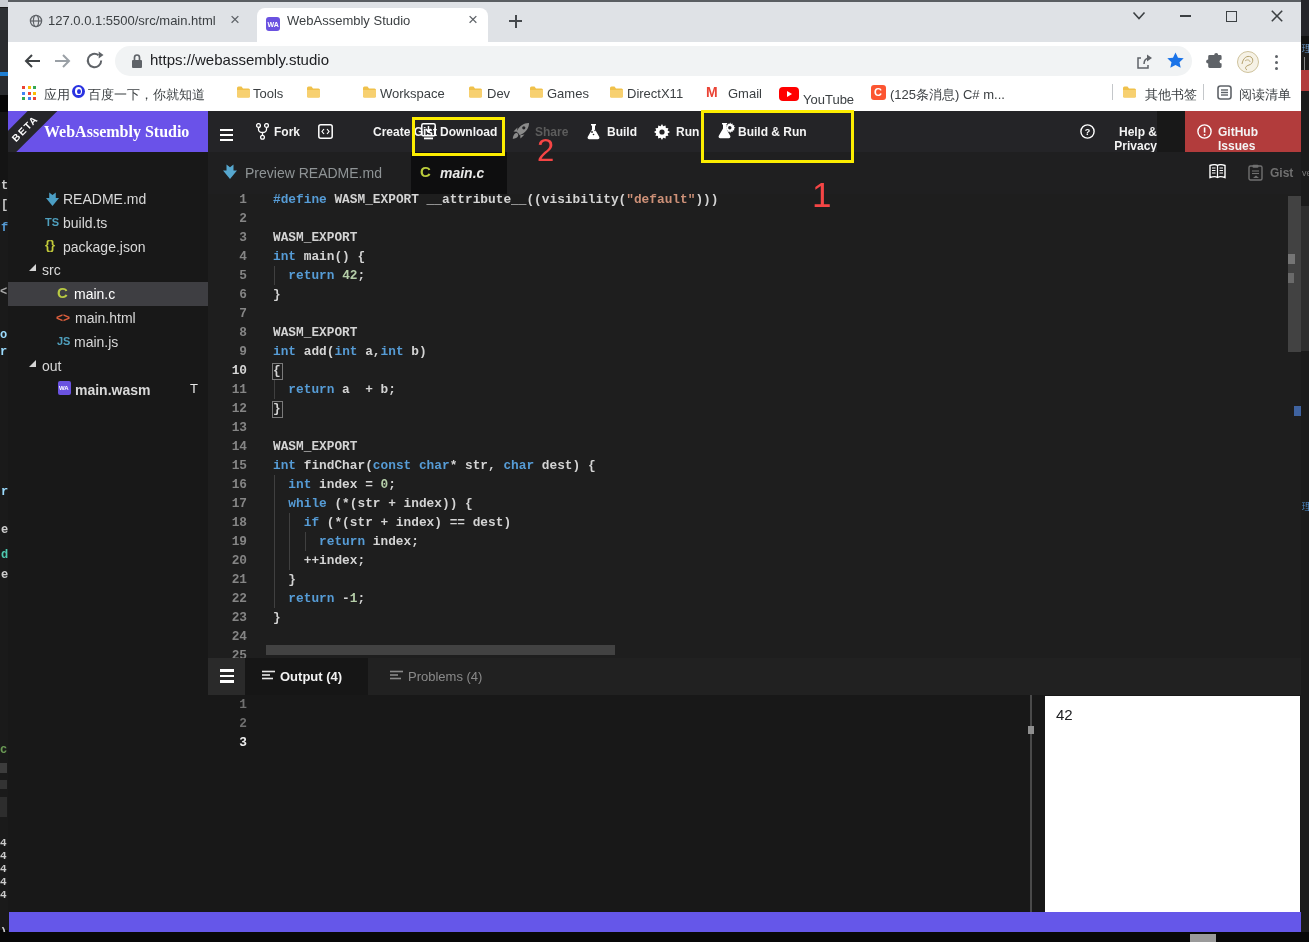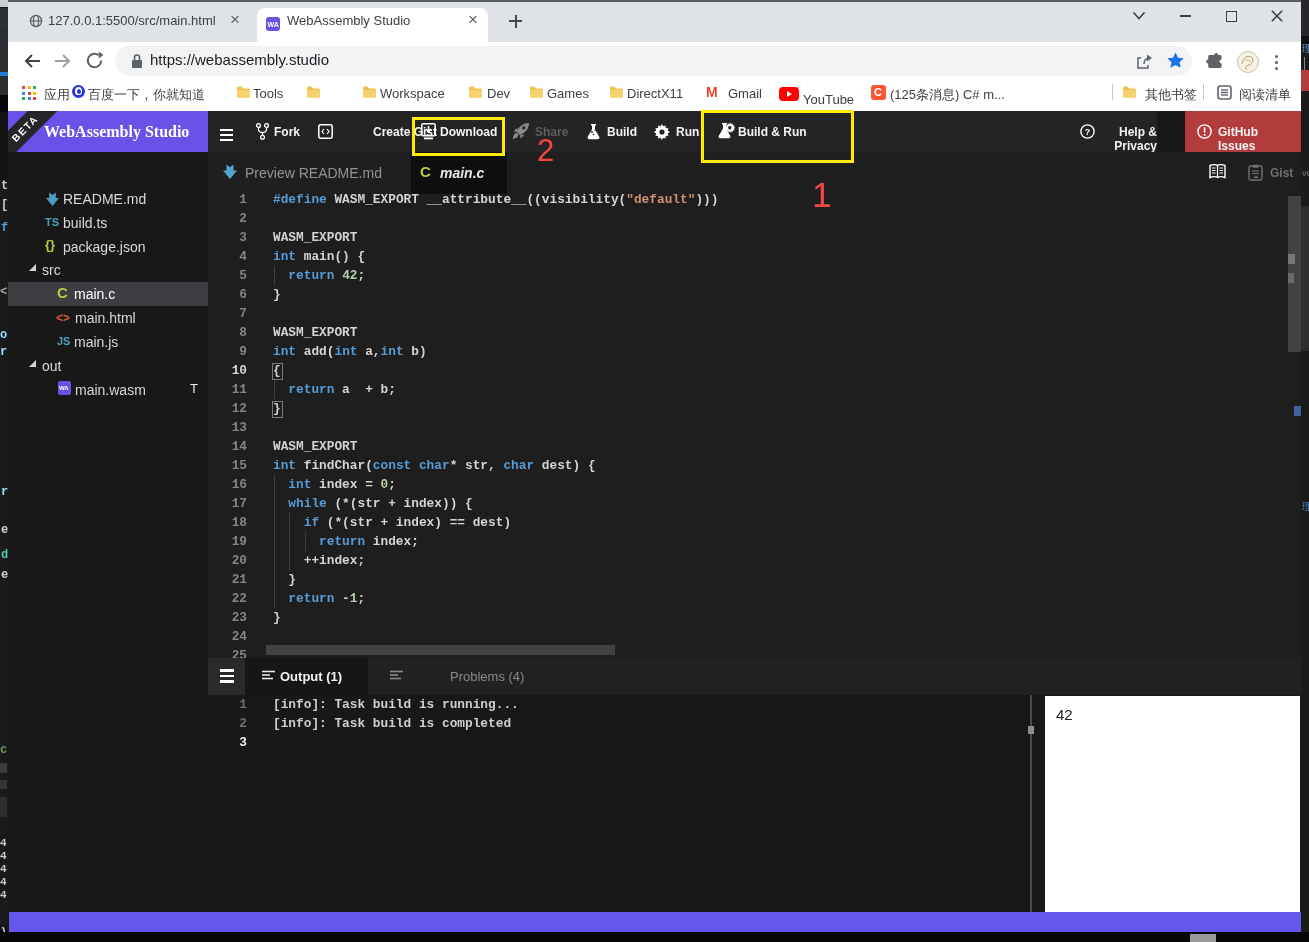--- a/index.html
+++ b/index.html
@@ -405,35 +405,33 @@
       <div class="abs" style="left:0;top:0;width:37px;height:37px;background:#2a2a2a;"></div>
       <div class="abs" style="left:12px;top:11px;width:14px;height:2.6px;background:#fff"></div>
       <div class="abs" style="left:12px;top:16.5px;width:14px;height:2.6px;background:#fff"></div>
       <div class="abs" style="left:12px;top:22px;width:14px;height:2.6px;background:#fff"></div>
       <div class="abs" style="left:37px;top:0;width:123px;height:37px;background:#161616;"></div>
       <svg class="abs" style="left:54px;top:12px" width="13" height="12" viewBox="0 0 13 12">
         <line x1="0" y1="1.5" x2="13" y2="1.5" stroke="#e8e8e8" stroke-width="1.6"></line>
         <line x1="0" y1="5" x2="8" y2="5" stroke="#e8e8e8" stroke-width="1.6"></line>
         <line x1="0" y1="8.5" x2="11" y2="8.5" stroke="#e8e8e8" stroke-width="1.6"></line>
       </svg>
-      <div class="abs" style="left:72px;top:11px;font-size:13px;font-weight:bold;color:#f2f2f2;">Output (1)</div>
+      <div class="abs" style="left:72px;top:11px;font-size:13px;font-weight:bold;color:#f2f2f2;">Output (4)</div>
       <svg class="abs" style="left:182px;top:12px" width="13" height="12" viewBox="0 0 13 12">
         <line x1="0" y1="1.5" x2="13" y2="1.5" stroke="#8a8a8a" stroke-width="1.6"></line>
         <line x1="0" y1="5" x2="8" y2="5" stroke="#8a8a8a" stroke-width="1.6"></line>
         <line x1="0" y1="8.5" x2="11" y2="8.5" stroke="#8a8a8a" stroke-width="1.6"></line>
       </svg>
-      <div class="abs" style="left:200px;top:11px;font-size:13px;color:#8a8a8a;margin-left:42px;">Problems (4)</div>
+      <div class="abs" style="left:200px;top:11px;font-size:13px;color:#8a8a8a;">Problems (4)</div>
     </div>
 
     <div id="out" class="abs" style="left:200px;top:584px;width:1093px;height:217px;background:#181818;">
       <pre class="abs" style="left:0;top:0;width:39px;text-align:right;font-size:12.8px;font-weight:bold;line-height:19px;color:#6f6f6f;">1
 2
 <span style="color:#ededed">3</span></pre>
-      <pre class="abs" style="left:65px;top:0;font-size:12.8px;font-weight:bold;line-height:19px;color:#cfcfcf;">[info]: Task build is running...
-[info]: Task build is completed</pre>
       <div class="abs" style="left:822px;top:0;width:1.5px;height:217px;background:#4a4a4a"></div>
       <div class="abs" style="left:820px;top:31px;width:6px;height:8px;background:#8f8f8f"></div>
       <div class="abs" style="left:837px;top:1px;width:255px;height:216px;background:#ffffff;">
         <div class="abs" style="left:11px;top:10px;font-size:15px;color:#202124;">42</div>
       </div>
     </div>
 
     <div id="tree" class="abs" style="left:0;top:41px;width:200px;height:760px;background:#181818;font-size:14px;color:#d8d8d8;">
       <div class="abs" style="left:0;top:130px;width:200px;height:24px;background:#3e3e42;"></div>
       <svg class="abs" style="left:38px;top:40px" width="13" height="14" viewBox="0 0 13 14">
@@ -454,19 +452,19 @@
       <div class="abs" style="left:67px;top:158px;">main.html</div>
       <div class="abs" style="left:49px;top:183px;font-size:11px;font-weight:bold;color:#4f9fbd;">JS</div>
       <div class="abs" style="left:66px;top:182px;">main.js</div>
       <svg class="abs" style="left:21px;top:208px" width="7" height="7" viewBox="0 0 7 7">
           <polygon points="7,0 7,7 0,7" fill="#d4d4d4"></polygon>
         </svg>
       <div class="abs" style="left:34px;top:206px;">out</div>
       <div class="abs" style="left:50px;top:229px;width:13px;height:14px;background:#6a52e0;border-radius:2px;">
         <div class="abs" style="left:1px;top:4px;font-size:6px;font-weight:bold;color:#fff;">WA</div>
       </div>
-      <div class="abs" style="left:67px;top:230px;">main.wasm</div>
+      <div class="abs" style="left:67px;top:230px;font-weight:bold;">main.wasm</div>
       <div class="abs" style="left:182px;top:229px;font-size:13px;color:#e8e8e8;">T</div>
     </div>
 
     <div class="abs" style="left:1px;top:801px;width:1292px;height:20px;background:#6557e9;"></div>
   </div>
 </div>
 
 </body></html>

